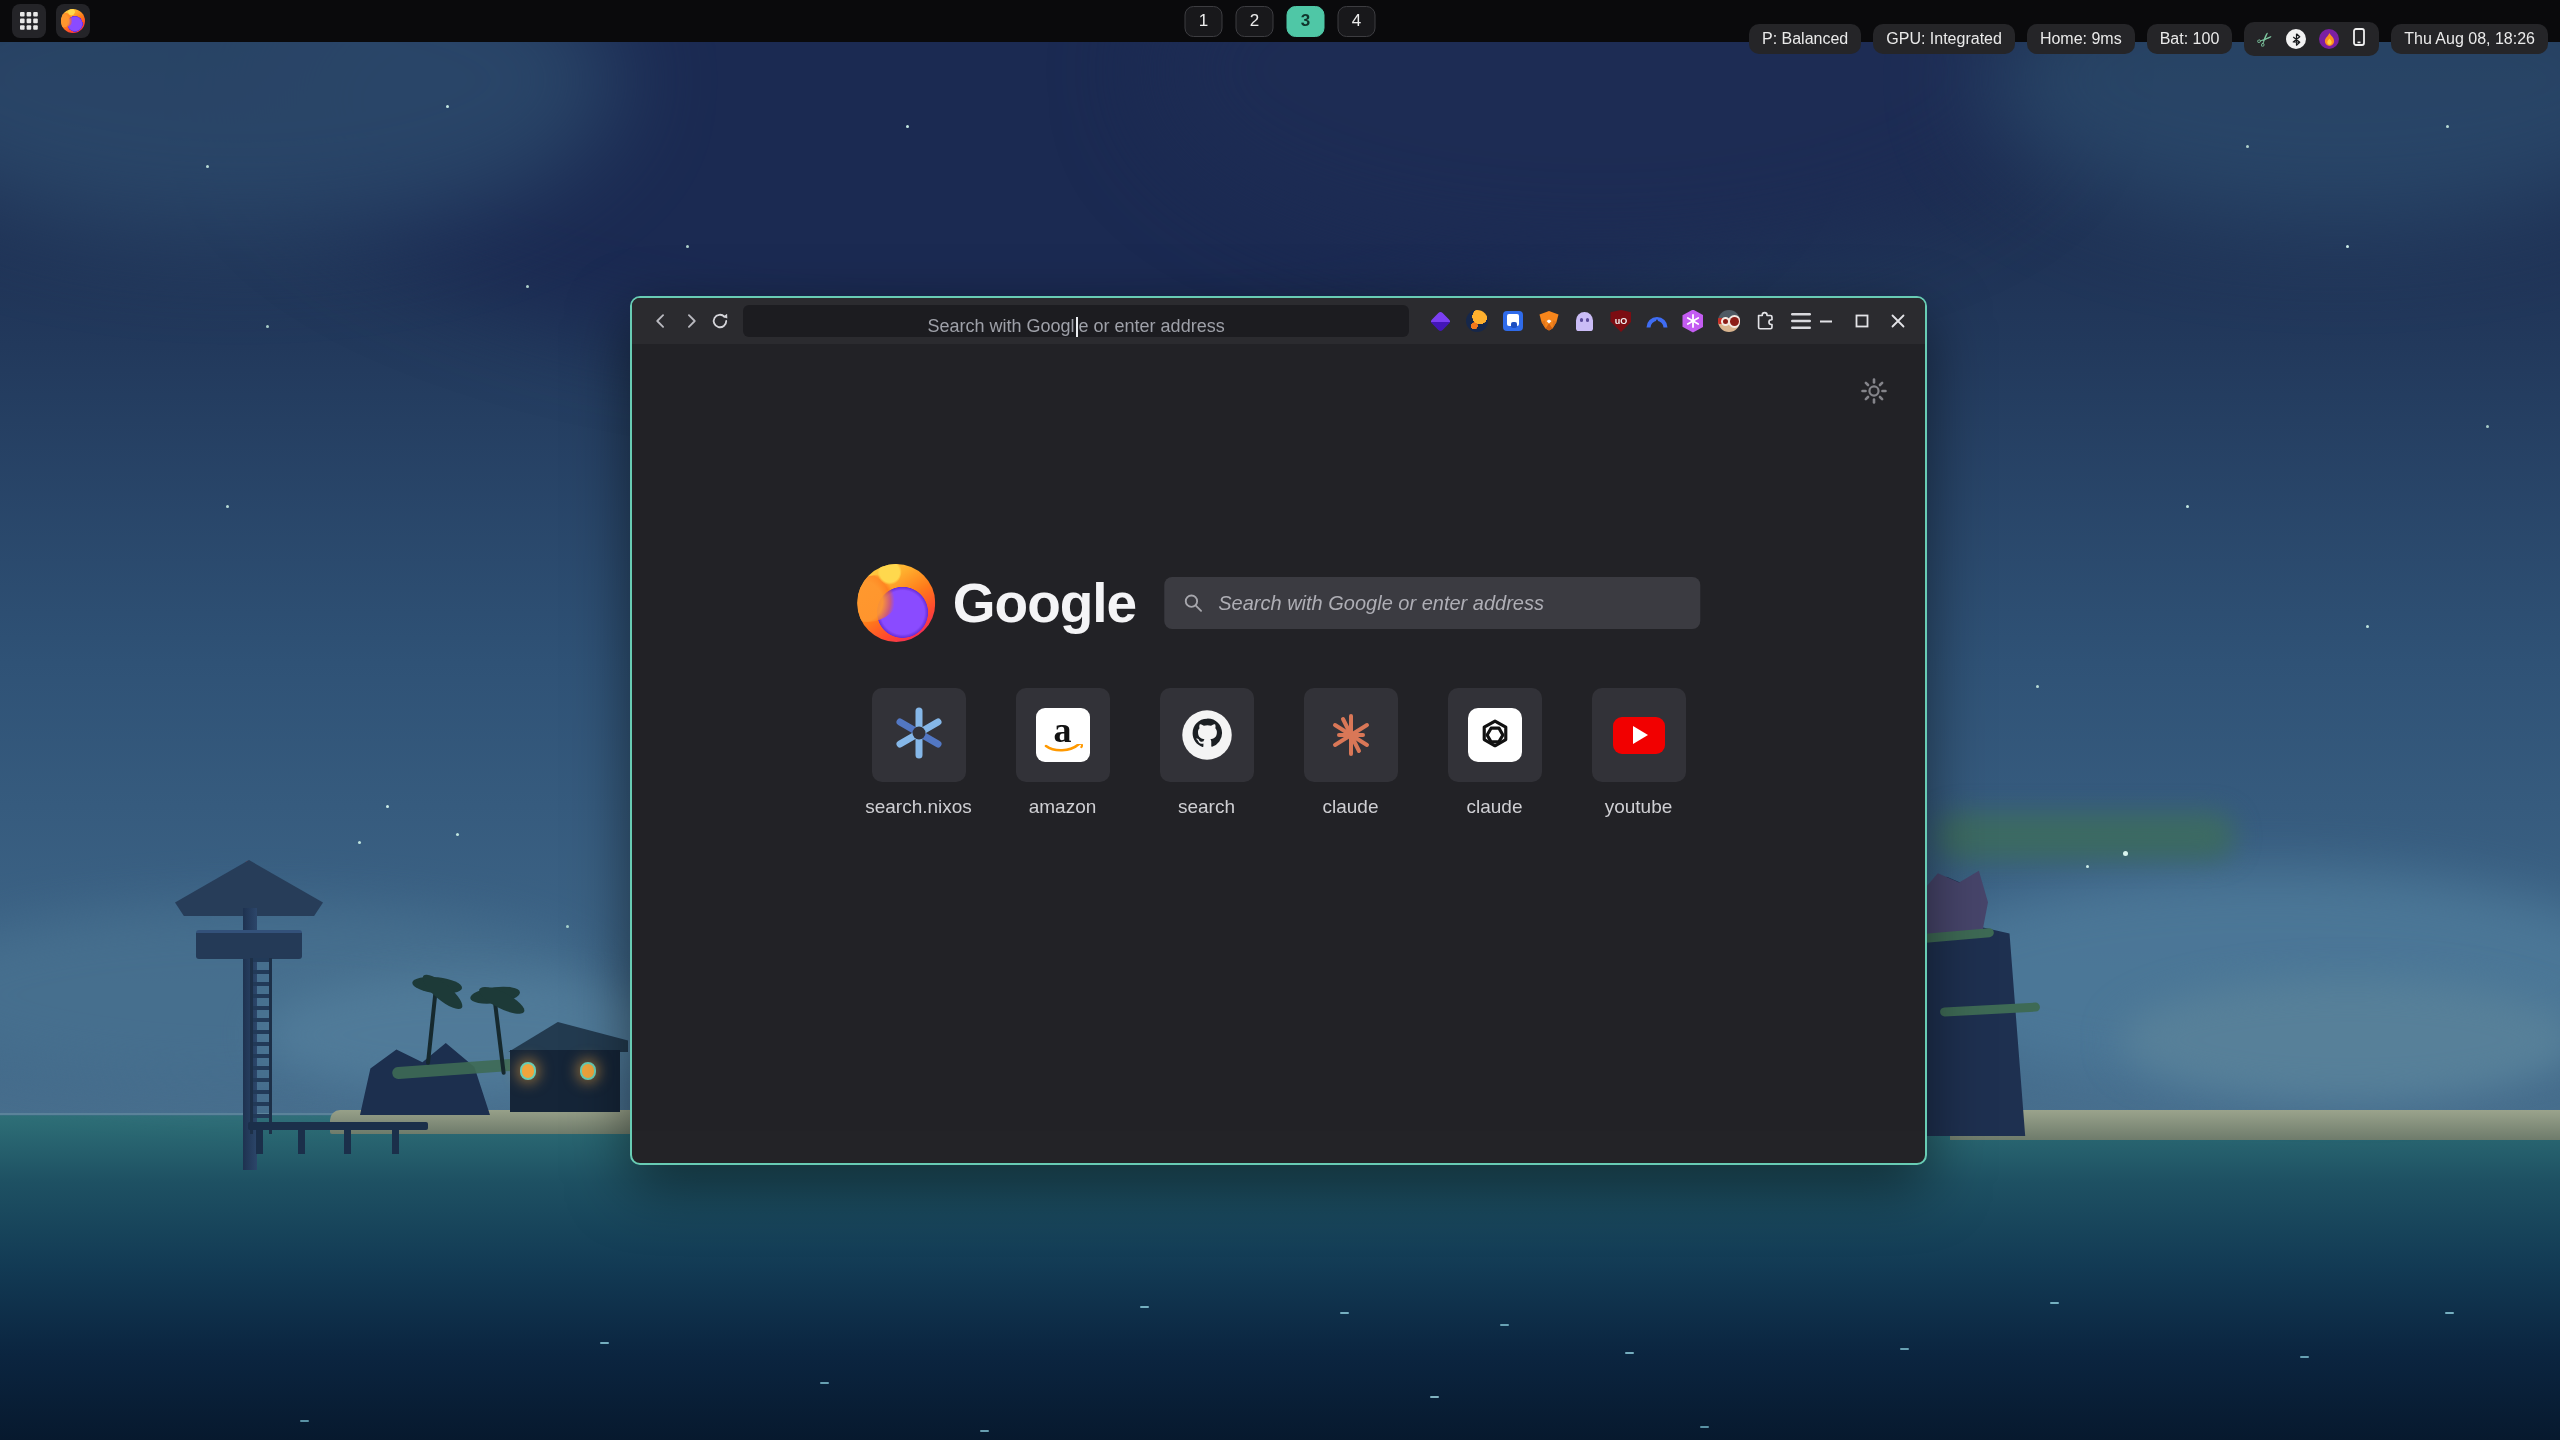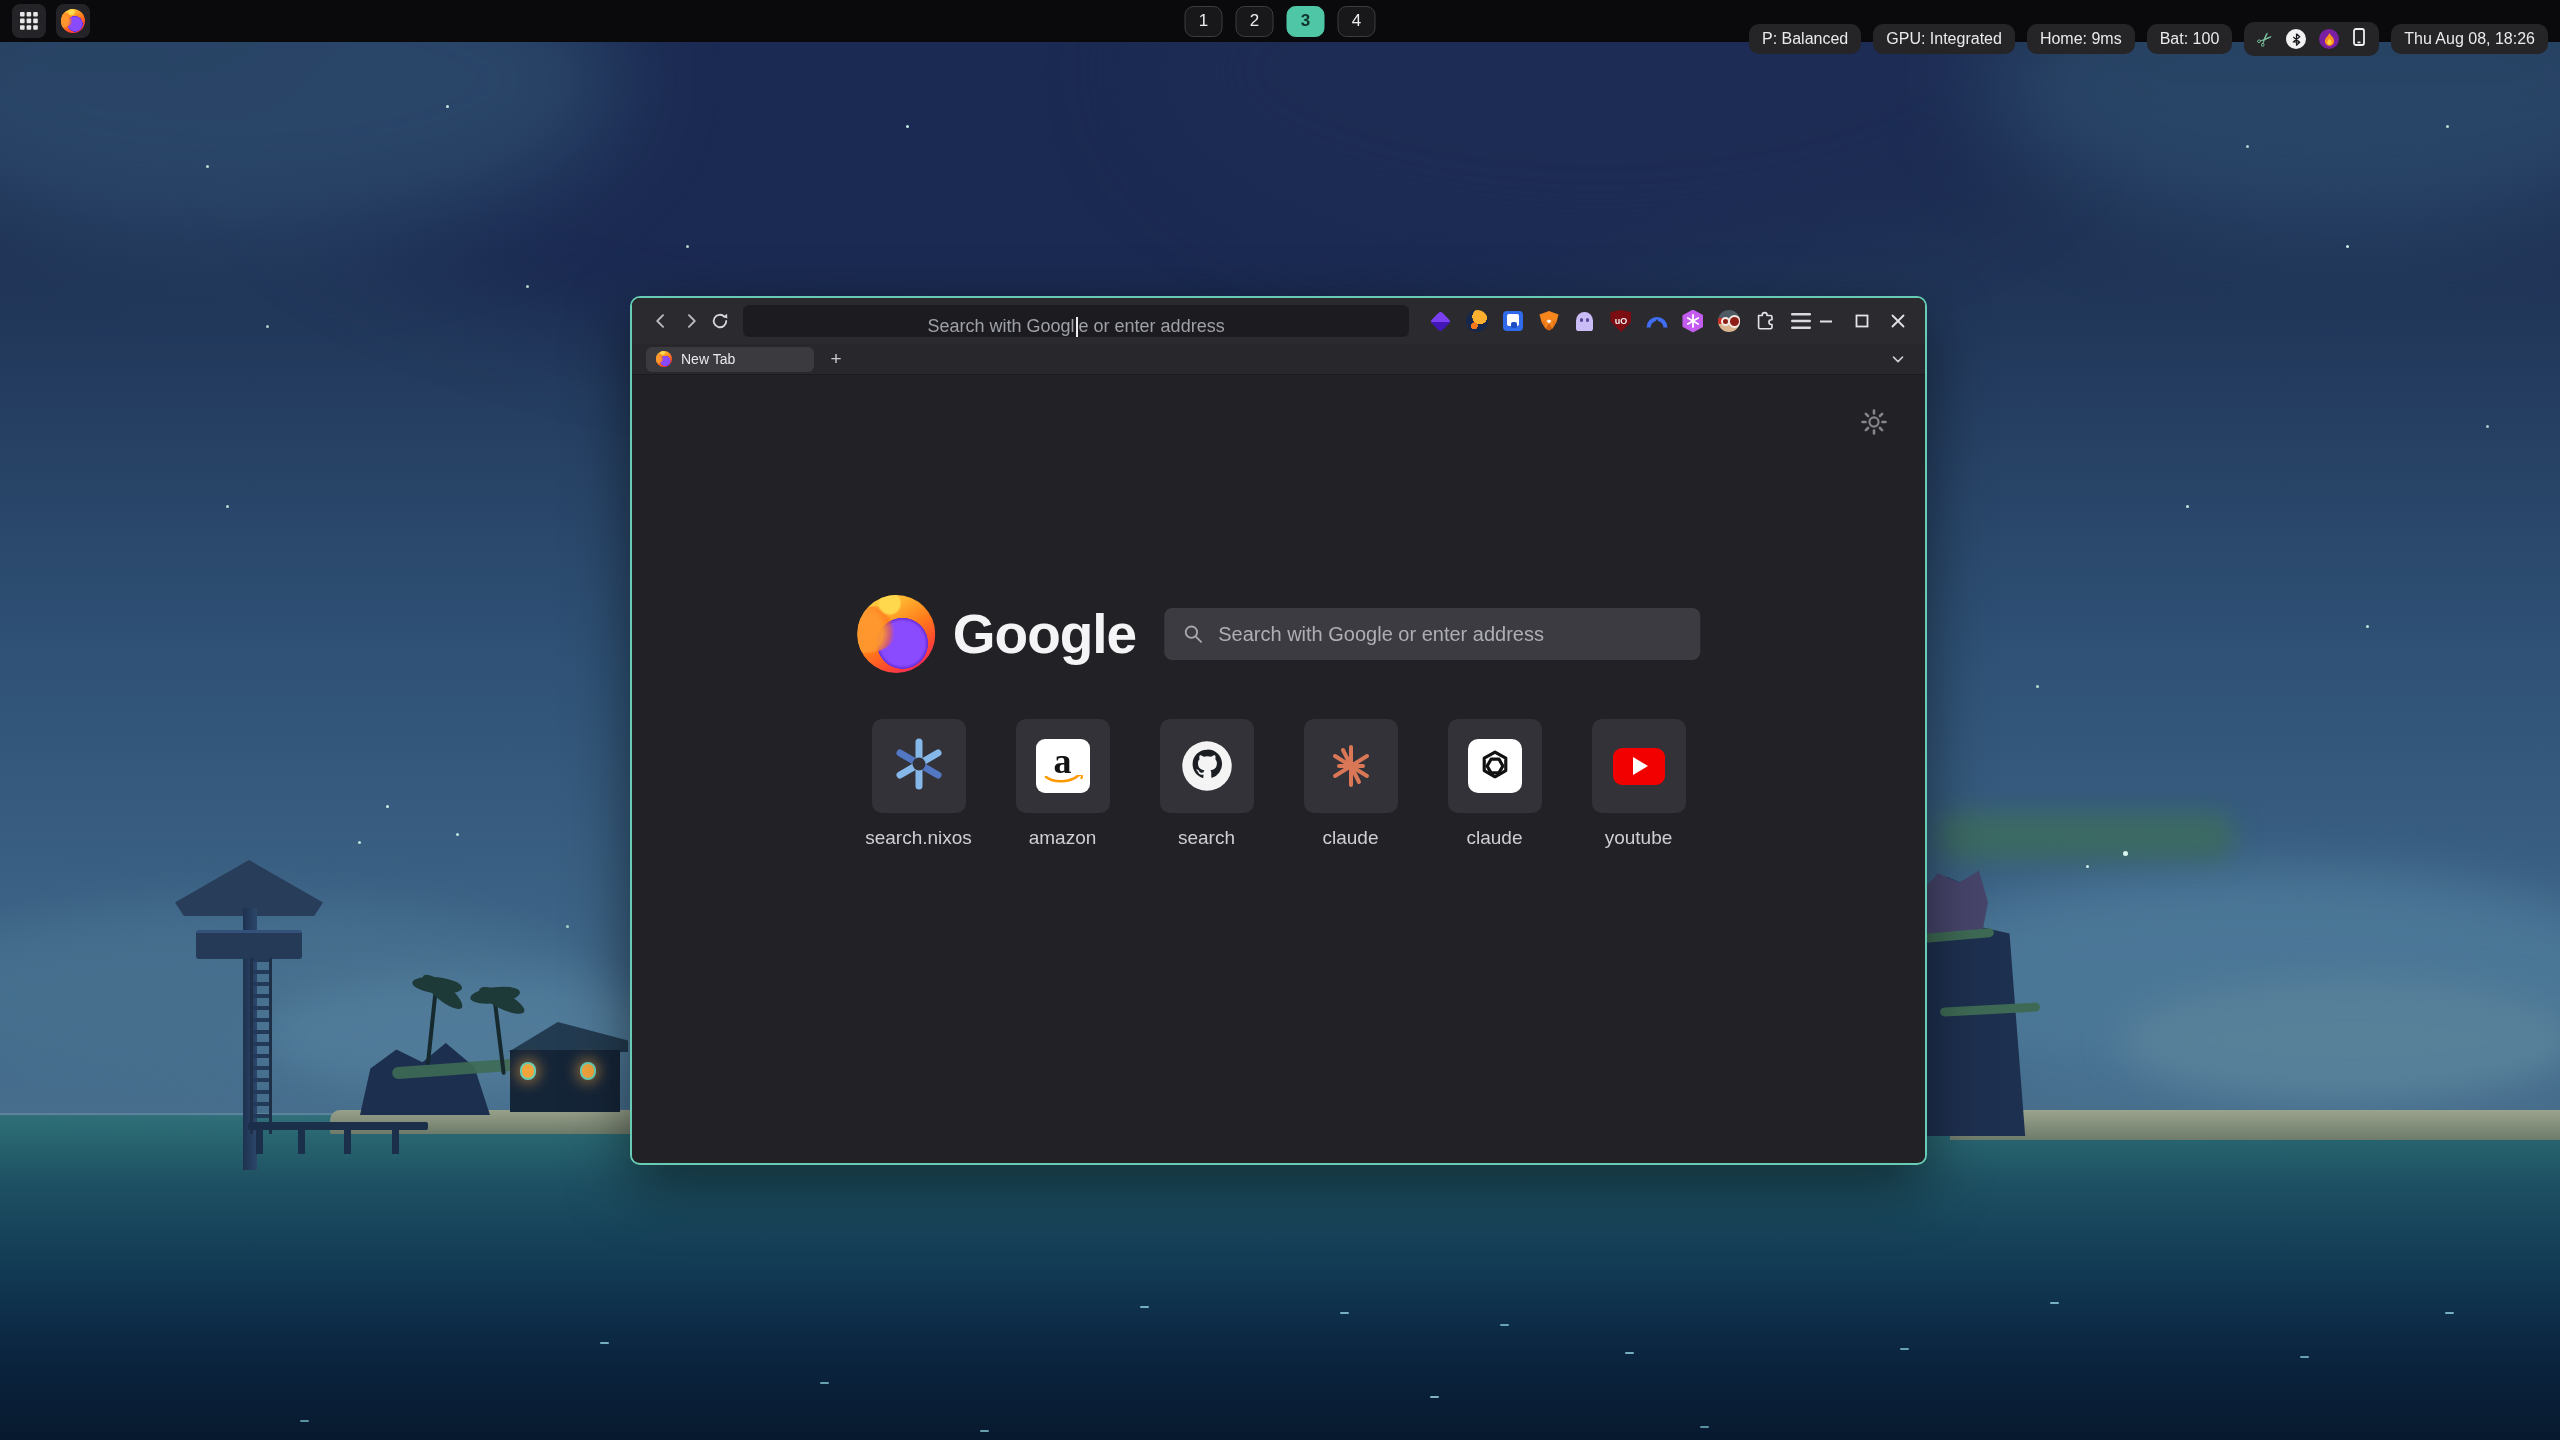--- a/index.html
+++ b/index.html
@@ -139,21 +139,21 @@
   .alltabs-btn{margin-left:auto;width:26px;height:24px;display:flex;align-items:center;justify-content:center;cursor:pointer;}
 
   
   .content{position:relative;height:calc(869px - 4px - 46px - 32px);background:#222226;}
   .gear-btn{position:absolute;top:34px;right:38px;width:26px;height:26px;cursor:pointer;opacity:.85;}
   .hero{position:absolute;top:220px;left:50%;transform:translateX(-50%);display:flex;align-items:center;gap:18px;}
   .logo-big{width:78px;height:78px;}
   .wordmark{font-size:55px;font-weight:bold;color:#f4f4f6;letter-spacing:-1px;}
   .searchbox{width:536px;height:52px;margin-left:10px;background:#3b3b41;border-radius:8px;display:flex;align-items:center;
     padding:0 18px;box-sizing:border-box;gap:12px;}
-  .searchbox input{flex:1;background:transparent;border:0;outline:0;font-size:20px;color:#fef9c3;font-family:"Liberation Sans",sans-serif;}
+  .searchbox input{flex:1;background:transparent;border:0;outline:0;font-size:20px;color:#fef9c3;font-family:"Liberation Sans",sans-serif;font-style:italic;}
   .searchbox input::placeholder{color:#aeaeb5;}
   .tiles{position:absolute;top:344px;left:50%;transform:translateX(-50%);display:flex;gap:50px;}
   .tile-wrap{width:94px;display:flex;flex-direction:column;align-items:center;cursor:pointer;}
   .tile{width:94px;height:94px;border-radius:10px;background:#323238;display:flex;align-items:center;justify-content:center;}
   .tile-label{margin-top:14px;font-size:19px;color:#cfcfd3;}
   .amz{width:54px;height:54px;border-radius:9px;background:#fff;display:flex;flex-direction:column;align-items:center;justify-content:center;}
   .amz b{font-size:36px;color:#131313;line-height:.8;margin-top:2px;font-family:"Liberation Serif",serif;}
   .yt{width:52px;height:37px;border-radius:9px;background:#f20000;display:flex;align-items:center;justify-content:center;}
   .yt i{display:block;width:0;height:0;border-left:15px solid #fff;border-top:9px solid transparent;border-bottom:9px solid transparent;margin-left:3px;}
   .gpt{width:54px;height:54px;border-radius:10px;background:#fff;display:flex;align-items:center;justify-content:center;}
@@ -369,34 +369,20 @@
             </svg>
         </div>
         <div class="ctl">
           <svg width="16" height="16" viewBox="0 0 16 16">
               <path d="M2.5 2.5l11 11M13.5 2.5l-11 11" stroke="#e3e3e7" stroke-width="1.8" stroke-linecap="round"></path>
             </svg>
         </div>
       </div>
     </div>
 
-    <div class="tabbar">
-      <div class="tab">
-        <span class="ff" style="width:16px;height:16px"></span>
-        <span class="tab-label">New Tab</span>
-      </div>
-      <div class="newtab-btn">
-          <span>+</span>
-        </div>
-      <div class="alltabs-btn">
-        <svg width="18" height="18" viewBox="0 0 24 24">
-            <path d="M6 9.5l6 6 6-6" fill="none" stroke="#c9c9cd" stroke-width="2.2" stroke-linecap="round" stroke-linejoin="round"></path>
-          </svg>
-      </div>
-    </div>
 
     <div class="content">
       <div class="gear-btn">
         <svg width="26" height="26" viewBox="0 0 24 24">
           <circle cx="12" cy="12" r="4.2" fill="none" stroke="#96969c" stroke-width="2"></circle>
           <g stroke="#96969c" stroke-width="2.4" stroke-linecap="round">
             <line x1="19.8" y1="12" x2="22.6" y2="12"></line>
               <line x1="17.5" y1="17.5" x2="19.5" y2="19.5"></line>
             <line x1="12" y1="19.8" x2="12" y2="22.6"></line>
               <line x1="6.5" y1="17.5" x2="4.5" y2="19.5"></line>

